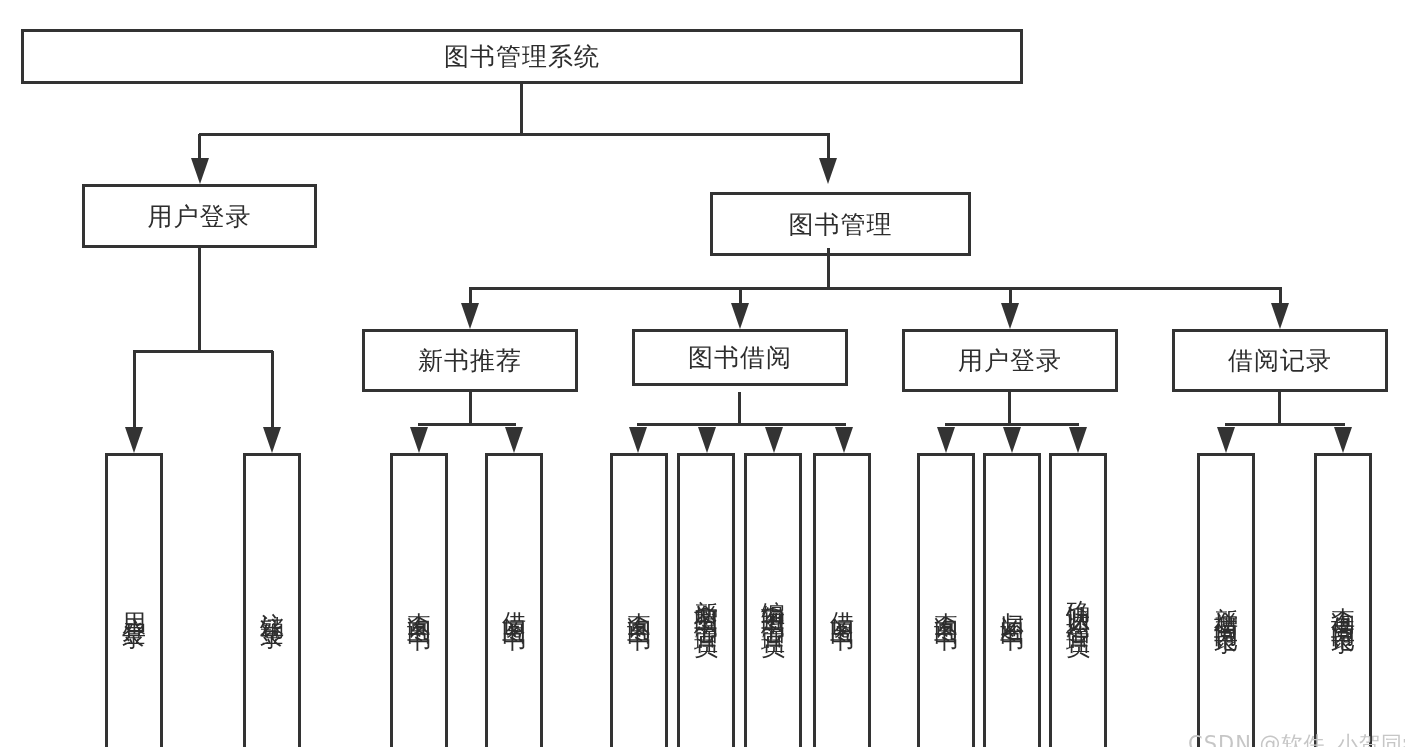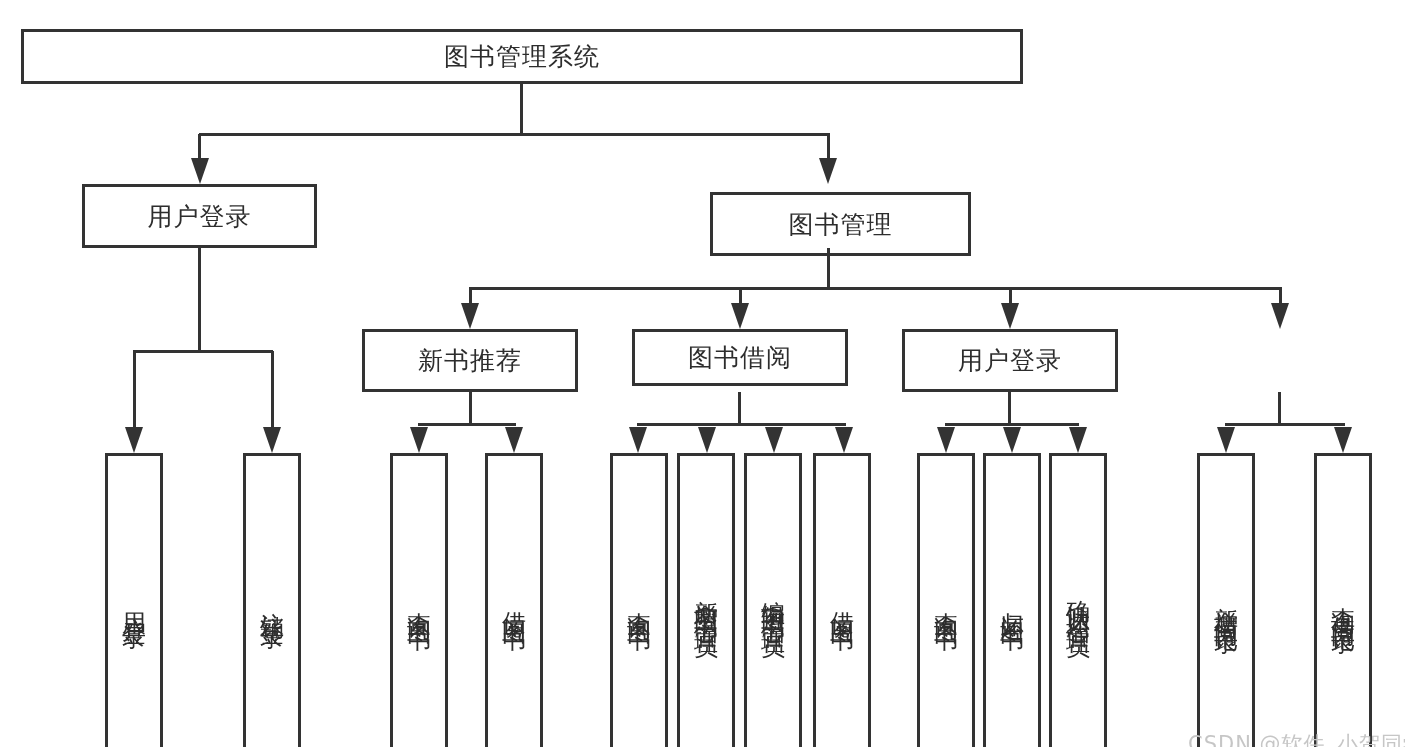--- a/index.html
+++ b/index.html
@@ -99,20 +99,23 @@
 
   <div class="box hbox" style="left:362px; top:313px; width:216px; height:63px;">
     <span>新书推荐</span>
   </div>
   <div class="box hbox" style="left:632px; top:313px; width:216px; height:57px;">
     <span>图书借阅</span>
   </div>
   <div class="box hbox" style="left:902px; top:313px; width:216px; height:63px;">
     <span>用户登录</span>
   </div>
+  <div class="box hbox" style="left:1172px; top:313px; width:216px; height:63px;">
+    <span>借阅记录</span>
+  </div>
 
   <div class="vline" style="left:469px; top:376px; height:33px;"></div>
   <div class="hline" style="left:418px; top:407px; width:98px;"></div>
   <div class="arrow" style="left:410px; top:411px;"></div>
   <div class="arrow" style="left:505px; top:411px;"></div>
 
   <div class="vline" style="left:738px; top:376px; height:33px;"></div>
   <div class="hline" style="left:637px; top:407px; width:209px;"></div>
   <div class="arrow" style="left:629px; top:411px;"></div>
   <div class="arrow" style="left:698px; top:411px;"></div>

